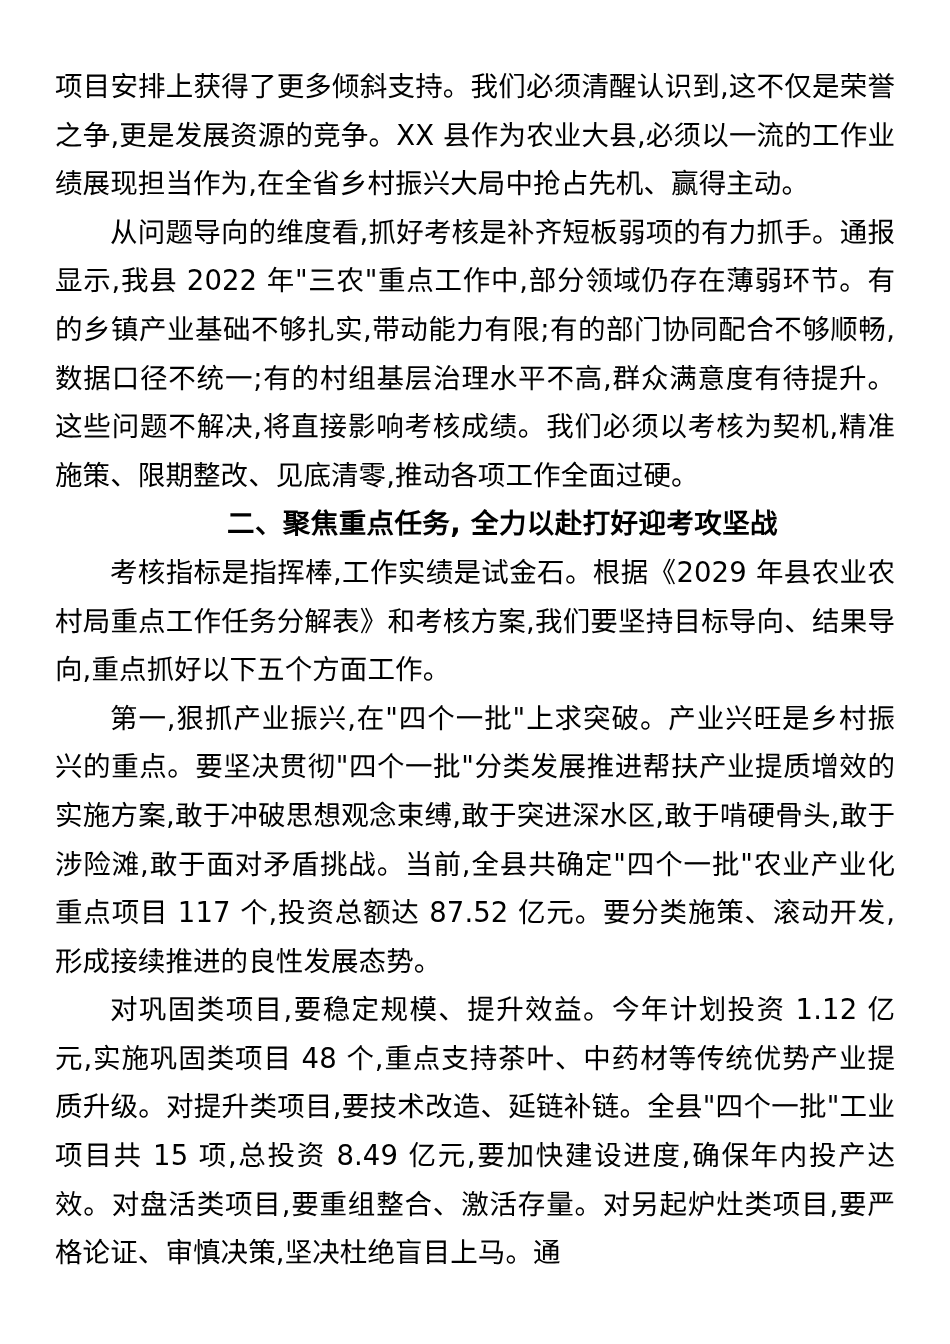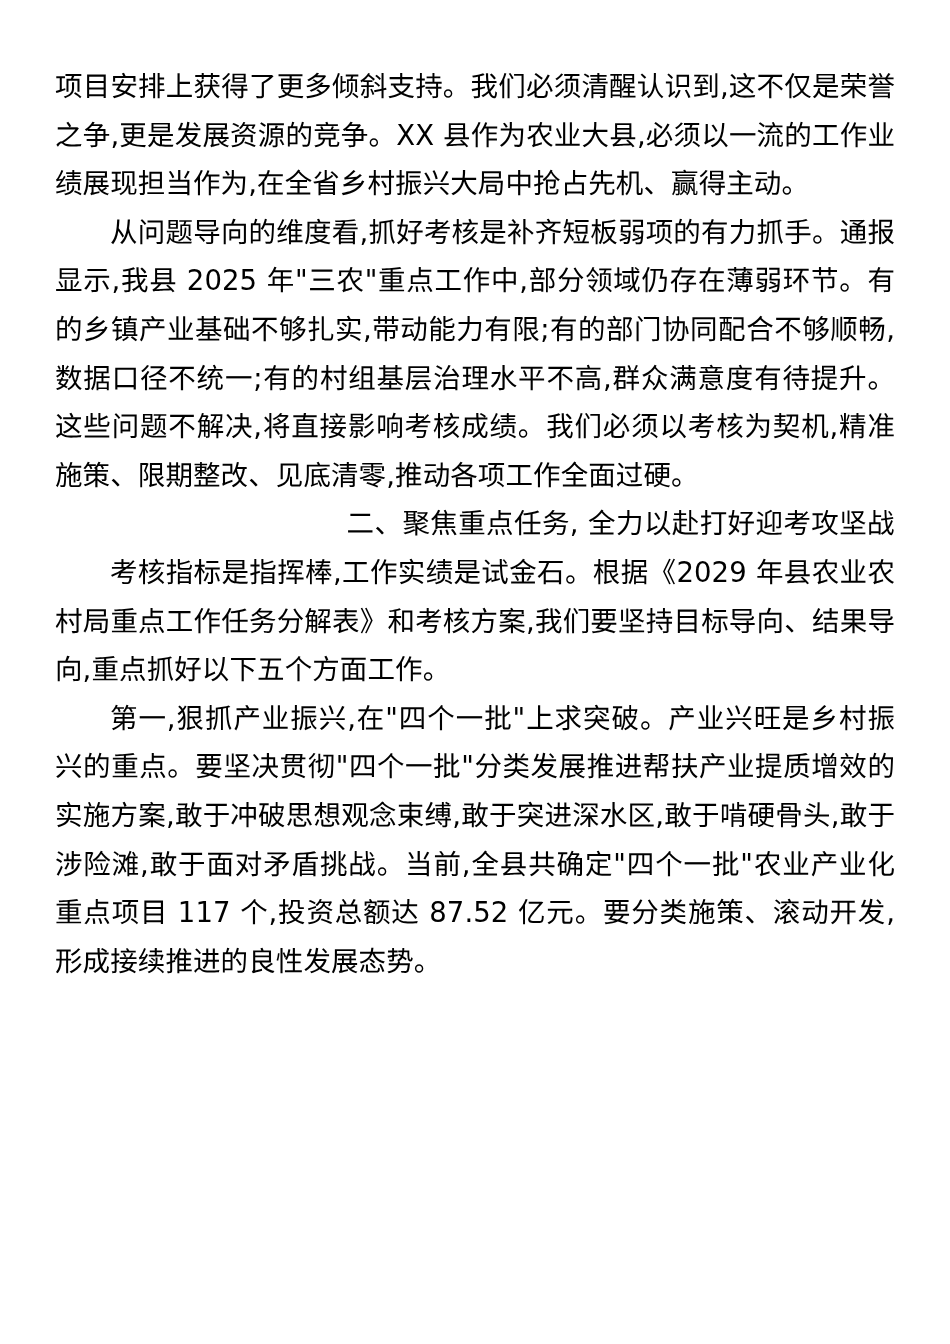--- a/index.html
+++ b/index.html
@@ -40,37 +40,38 @@
     word-break: break-all;
     color: #000000;
     font-weight: 400;
   }
 
   .para.indent {
     text-indent: 2em;
   }
 
   .para.heading {
-    font-weight: 400;
+    font-weight: 700;
     text-indent: 2em;
-    text-align: right;
+    text-align: center;
     letter-spacing: 0.4px;
   }
 </style>
 </head>
 <body>
 
 <div class="page">
   <div class="doc-body">
 
     <p class="para">项目安排上获得了更多倾斜支持。我们必须清醒认识到,这不仅是荣誉之争,更是发展资源的竞争。XX 县作为农业大县,必须以一流的工作业绩展现担当作为,在全省乡村振兴大局中抢占先机、赢得主动。</p>
 
-    <p class="para indent">从问题导向的维度看,抓好考核是补齐短板弱项的有力抓手。通报显示,我县 2025 年"三农"重点工作中,部分领域仍存在薄弱环节。有的乡镇产业基础不够扎实,带动能力有限;有的部门协同配合不够顺畅,数据口径不统一;有的村组基层治理水平不高,群众满意度有待提升。这些问题不解决,将直接影响考核成绩。我们必须以考核为契机,精准施策、限期整改、见底清零,推动各项工作全面过硬。</p>
+    <p class="para indent">从问题导向的维度看,抓好考核是补齐短板弱项的有力抓手。通报显示,我县 2022 年"三农"重点工作中,部分领域仍存在薄弱环节。有的乡镇产业基础不够扎实,带动能力有限;有的部门协同配合不够顺畅,数据口径不统一;有的村组基层治理水平不高,群众满意度有待提升。这些问题不解决,将直接影响考核成绩。我们必须以考核为契机,精准施策、限期整改、见底清零,推动各项工作全面过硬。</p>
 
     <p class="para heading">二、聚焦重点任务, 全力以赴打好迎考攻坚战</p>
 
     <p class="para indent">考核指标是指挥棒,工作实绩是试金石。根据《2029 年县农业农村局重点工作任务分解表》和考核方案,我们要坚持目标导向、结果导向,重点抓好以下五个方面工作。</p>
 
     <p class="para indent">第一,狠抓产业振兴,在"四个一批"上求突破。产业兴旺是乡村振兴的重点。要坚决贯彻"四个一批"分类发展推进帮扶产业提质增效的实施方案,敢于冲破思想观念束缚,敢于突进深水区,敢于啃硬骨头,敢于涉险滩,敢于面对矛盾挑战。当前,全县共确定"四个一批"农业产业化重点项目 117 个,投资总额达 87.52 亿元。要分类施策、滚动开发,形成接续推进的良性发展态势。</p>
 
+    <p class="para indent">对巩固类项目,要稳定规模、提升效益。今年计划投资 1.12 亿元,实施巩固类项目 48 个,重点支持茶叶、中药材等传统优势产业提质升级。对提升类项目,要技术改造、延链补链。全县"四个一批"工业项目共 15 项,总投资 8.49 亿元,要加快建设进度,确保年内投产达效。对盘活类项目,要重组整合、激活存量。对另起炉灶类项目,要严格论证、审慎决策,坚决杜绝盲目上马。通</p>
 
   </div>
 </div>
 
 </body></html>

